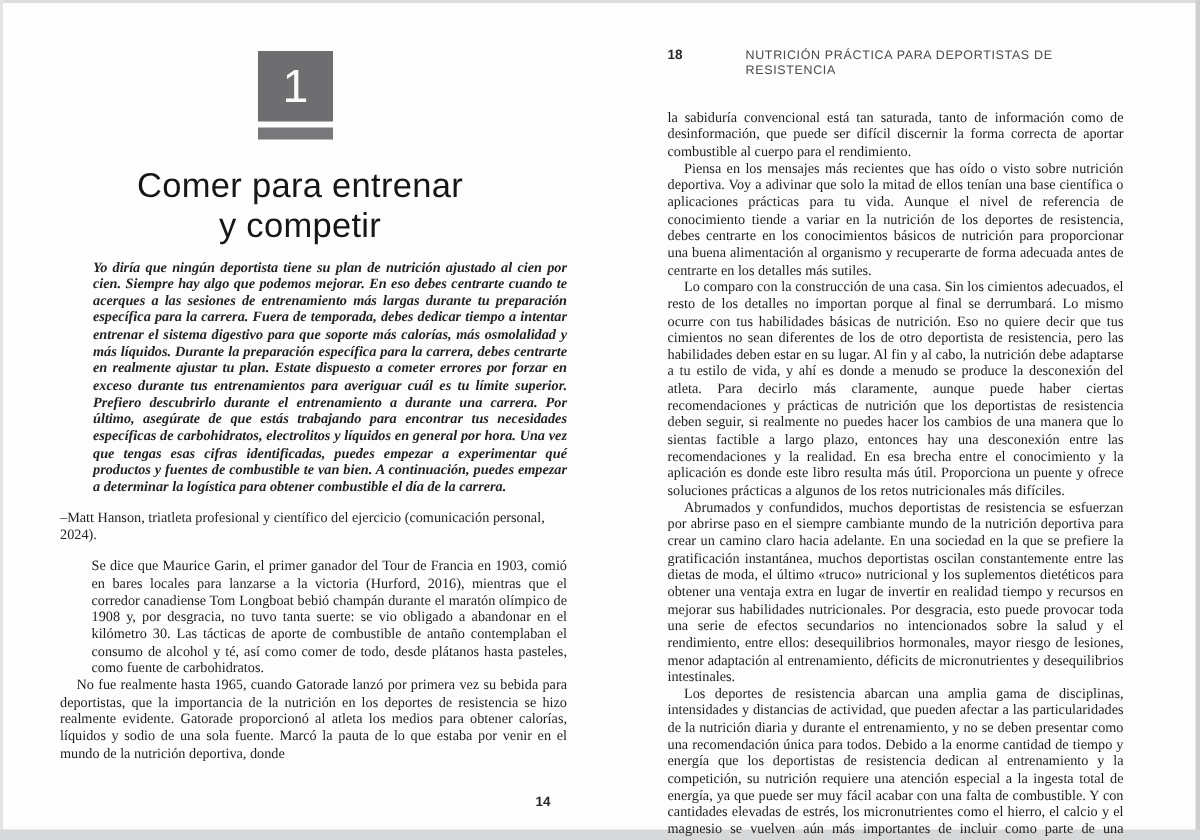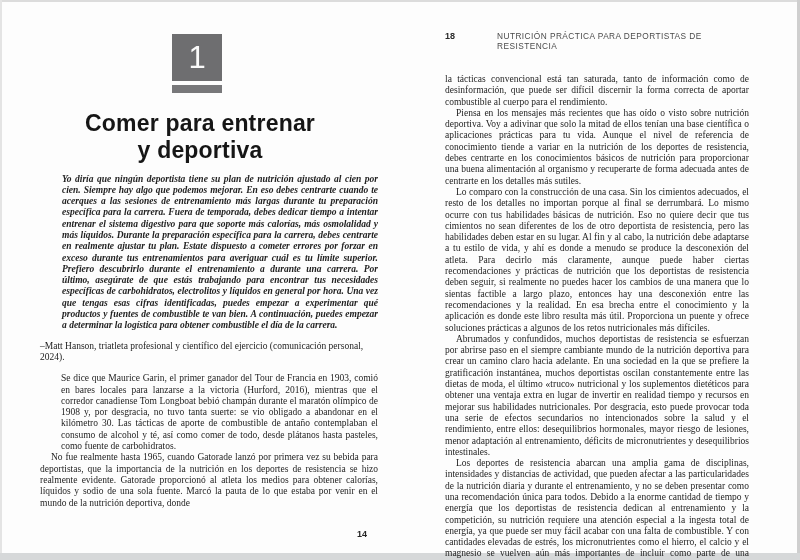--- a/index.html
+++ b/index.html
@@ -22,21 +22,21 @@
   .chapter-box{
     width:50px;height:47px;background:#6e6e70;
     display:flex;align-items:center;justify-content:center;
     font-family:"Liberation Sans","DejaVu Sans",sans-serif;
     font-size:31px;font-weight:400;color:#fafafa;
   }
   .chapter-bar{width:50px;height:8px;background:#78787a;margin-top:4px;}
   .chapter-title{
     margin-top:17px;text-align:center;transform:translateX(-9px);
     font-family:"Liberation Sans","DejaVu Sans",sans-serif;
-    font-weight:bold;font-size:23px;line-height:27px;color:#161616;
+    font-weight:normal;font-size:23px;line-height:27px;color:#161616;
     letter-spacing:.2px;
   }
   .quote{
     margin-left:22px;
     font-style:italic;font-weight:bold;
     font-size:9.5px;line-height:11.3px;
     text-align:justify;color:#222;
   }
   .attribution{
     margin-top:1px;font-size:9.5px;line-height:11.3px;text-align:left;color:#222;
@@ -74,40 +74,40 @@
 
   <div class="chapter-wrap">
     <div class="chapter-box">
       <span>1</span>
     </div>
     <div class="chapter-bar"></div>
   </div>
 
   <div class="chapter-title">
     <div>Comer para entrenar</div>
-    <div>y deportiva</div>
+    <div>y competir</div>
   </div>
 
   <p class="quote">Yo diría que ningún deportista tiene su plan de nutrición ajustado al cien por cien. Siempre hay algo que podemos mejorar. En eso debes centrarte cuando te acerques a las sesiones de entrenamiento más largas durante tu preparación específica para la carrera. Fuera de temporada, debes dedicar tiempo a intentar entrenar el sistema digestivo para que soporte más calorías, más osmolalidad y más líquidos. Durante la preparación específica para la carrera, debes centrarte en realmente ajustar tu plan. Estate dispuesto a cometer errores por forzar en exceso durante tus entrenamientos para averiguar cuál es tu límite superior. Prefiero descubrirlo durante el entrenamiento a durante una carrera. Por último, asegúrate de que estás trabajando para encontrar tus necesidades específicas de carbohidratos, electrolitos y líquidos en general por hora. Una vez que tengas esas cifras identificadas, puedes empezar a experimentar qué productos y fuentes de combustible te van bien. A continuación, puedes empezar a determinar la logística para obtener combustible el día de la carrera.</p>
 
   <p class="attribution">–Matt Hanson, triatleta profesional y científico del ejercicio (comunicación personal, 2024).</p>
 
   <p class="body-par first">Se dice que Maurice Garin, el primer ganador del Tour de Francia en 1903, comió en bares locales para lanzarse a la victoria (Hurford, 2016), mientras que el corredor canadiense Tom Longboat bebió champán durante el maratón olímpico de 1908 y, por desgracia, no tuvo tanta suerte: se vio obligado a abandonar en el kilómetro 30. Las tácticas de aporte de combustible de antaño contemplaban el consumo de alcohol y té, así como comer de todo, desde plátanos hasta pasteles, como fuente de carbohidratos.</p>
   <p class="body-par indent">No fue realmente hasta 1965, cuando Gatorade lanzó por primera vez su bebida para deportistas, que la importancia de la nutrición en los deportes de resistencia se hizo realmente evidente. Gatorade proporcionó al atleta los medios para obtener calorías, líquidos y sodio de una sola fuente. Marcó la pauta de lo que estaba por venir en el mundo de la nutrición deportiva, donde</p>
 </div>
 
 <div class="folio">14</div>
 
 <div class="page-right">
 
   <div class="running-head">
     <span class="folio-top">18</span>
     <span class="running-title">NUTRICIÓN PRÁCTICA PARA DEPORTISTAS DE RESISTENCIA</span>
   </div>
 
   <div class="body-block">
-    <p class="body-par">la tácticas convencional está tan saturada, tanto de información como de desinformación, que puede ser difícil discernir la forma correcta de aportar combustible al cuerpo para el rendimiento.</p>
+    <p class="body-par">la sabiduría convencional está tan saturada, tanto de información como de desinformación, que puede ser difícil discernir la forma correcta de aportar combustible al cuerpo para el rendimiento.</p>
     <p class="body-par indent">Piensa en los mensajes más recientes que has oído o visto sobre nutrición deportiva. Voy a adivinar que solo la mitad de ellos tenían una base científica o aplicaciones prácticas para tu vida. Aunque el nivel de referencia de conocimiento tiende a variar en la nutrición de los deportes de resistencia, debes centrarte en los conocimientos básicos de nutrición para proporcionar una buena alimentación al organismo y recuperarte de forma adecuada antes de centrarte en los detalles más sutiles.</p>
     <p class="body-par indent">Lo comparo con la construcción de una casa. Sin los cimientos adecuados, el resto de los detalles no importan porque al final se derrumbará. Lo mismo ocurre con tus habilidades básicas de nutrición. Eso no quiere decir que tus cimientos no sean diferentes de los de otro deportista de resistencia, pero las habilidades deben estar en su lugar. Al fin y al cabo, la nutrición debe adaptarse a tu estilo de vida, y ahí es donde a menudo se produce la desconexión del atleta. Para decirlo más claramente, aunque puede haber ciertas recomendaciones y prácticas de nutrición que los deportistas de resistencia deben seguir, si realmente no puedes hacer los cambios de una manera que lo sientas factible a largo plazo, entonces hay una desconexión entre las recomendaciones y la realidad. En esa brecha entre el conocimiento y la aplicación es donde este libro resulta más útil. Proporciona un puente y ofrece soluciones prácticas a algunos de los retos nutricionales más difíciles.</p>
     <p class="body-par indent">Abrumados y confundidos, muchos deportistas de resistencia se esfuerzan por abrirse paso en el siempre cambiante mundo de la nutrición deportiva para crear un camino claro hacia adelante. En una sociedad en la que se prefiere la gratificación instantánea, muchos deportistas oscilan constantemente entre las dietas de moda, el último «truco» nutricional y los suplementos dietéticos para obtener una ventaja extra en lugar de invertir en realidad tiempo y recursos en mejorar sus habilidades nutricionales. Por desgracia, esto puede provocar toda una serie de efectos secundarios no intencionados sobre la salud y el rendimiento, entre ellos: desequilibrios hormonales, mayor riesgo de lesiones, menor adaptación al entrenamiento, déficits de micronutrientes y desequilibrios intestinales.</p>
     <p class="body-par indent">Los deportes de resistencia abarcan una amplia gama de disciplinas, intensidades y distancias de actividad, que pueden afectar a las particularidades de la nutrición diaria y durante el entrenamiento, y no se deben presentar como una recomendación única para todos. Debido a la enorme cantidad de tiempo y energía que los deportistas de resistencia dedican al entrenamiento y la competición, su nutrición requiere una atención especial a la ingesta total de energía, ya que puede ser muy fácil acabar con una falta de combustible. Y con cantidades elevadas de estrés, los micronutrientes como el hierro, el calcio y el magnesio se vuelven aún más importantes de incluir como parte de una estrategia de</p>
   </div>
 </div>
 
 </body></html>

